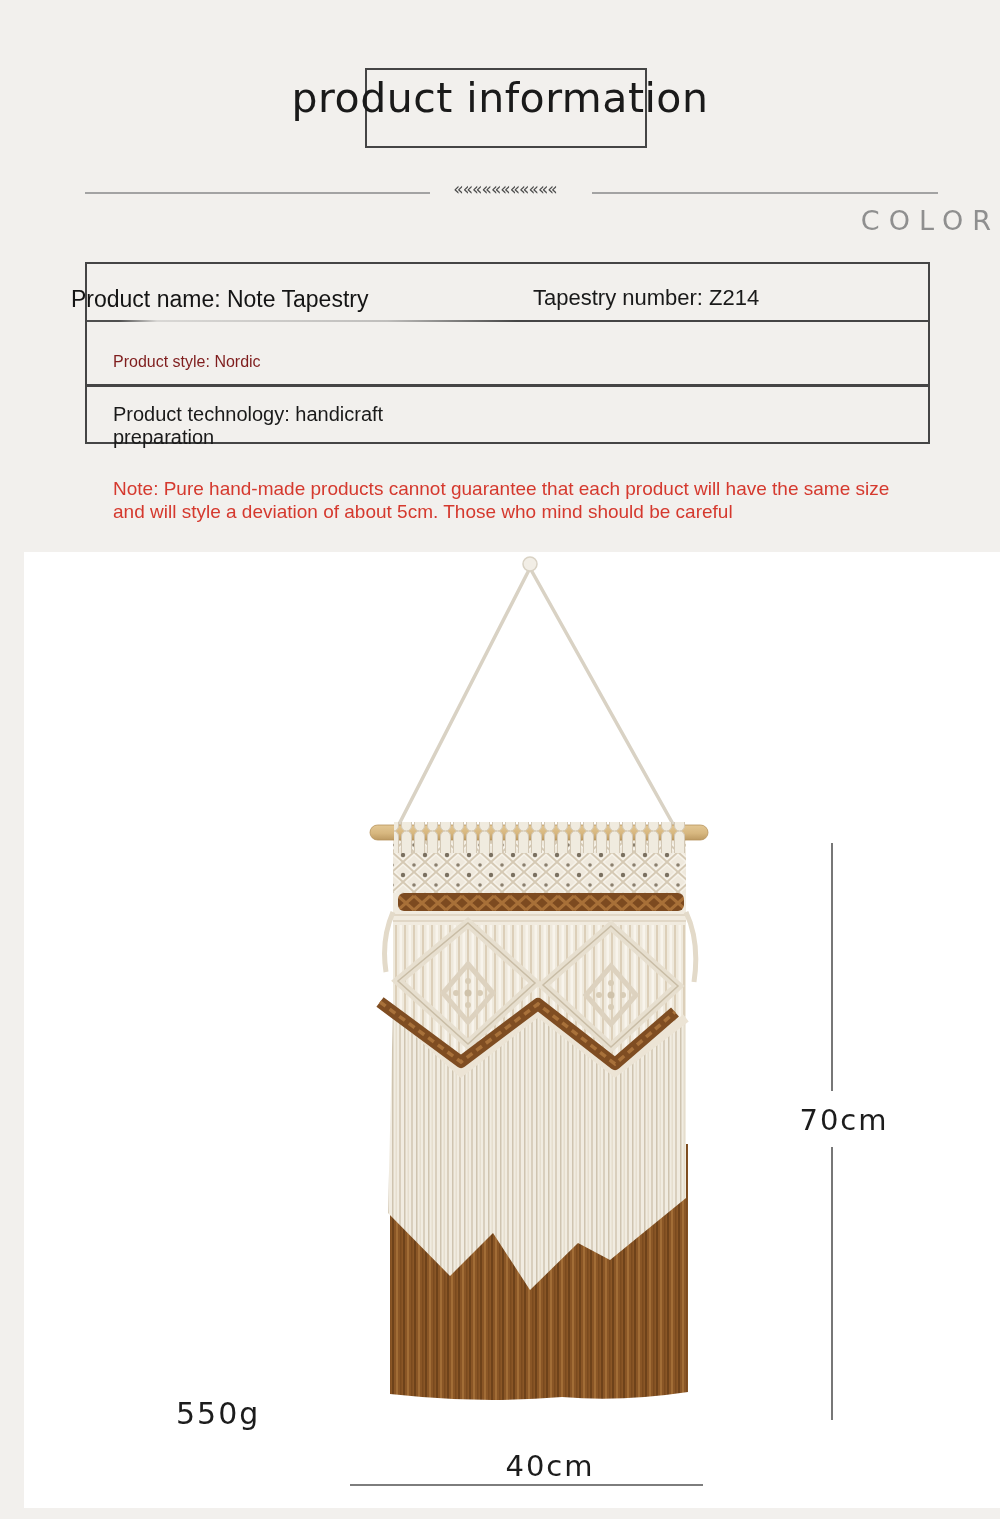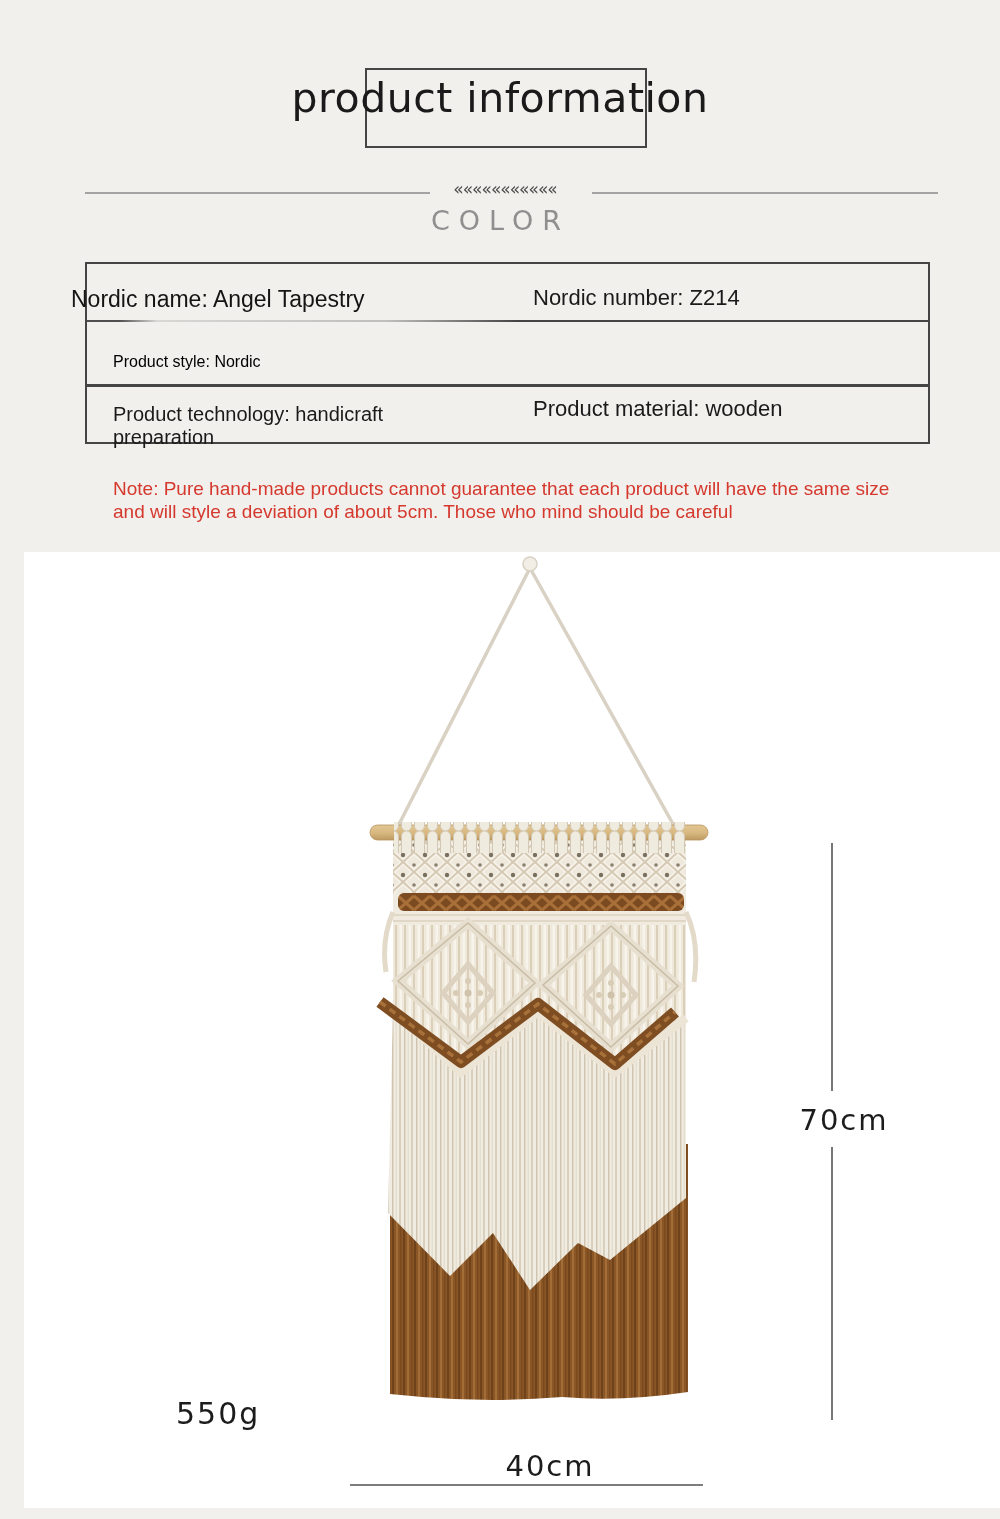--- a/index.html
+++ b/index.html
@@ -36,21 +36,21 @@
   .chevrons{
     left:440px; top:179px; width:130px;
     text-align:center;
     font-family:"DejaVu Sans",sans-serif;
     font-size:17px;
     letter-spacing:-1px;
     color:#4d4d4d;
   }
   .color-heading{
     left:0; right:0; top:205px;
-    text-align:center;
+    text-align:right;
     font-family:"DejaVu Sans",sans-serif;
     font-size:27px;
     letter-spacing:9px;
     padding-left:1px;
     color:var(--heading-gray,#8f8f8f);
   }
 
   
   .spec-table{
     left:85px; top:262px; width:845px; height:182px;
@@ -64,21 +64,21 @@
       #4f4f4f 0px,#4f4f4f 32px,
       rgba(85,85,85,.16) 70px,
       rgba(85,85,85,.32) 300px,
       var(--border,#454545) 430px,
       var(--border,#454545) 100%);
   }
   .sep2{top:120px;height:3px;background:var(--border,#454545);}
   .cell{position:absolute;white-space:nowrap;}
   .c-r1-left {left:-16px;top:22px;font-size:23px;color:#141414;}
   .c-r1-right{left:446px;top:21px;font-size:22px;}
-  .c-r2-left {left:26px;top:89px;font-size:16px;color:#000000;}
+  .c-r2-left {left:26px;top:89px;font-size:16px;color:#7f1d1d;}
   .c-r2-right{left:446px;top:74px;font-size:22px;line-height:26px;}
   .c-r3-left {left:26px;top:139px;font-size:20px;line-height:23px;}
   .c-r3-right{left:446px;top:132px;font-size:22px;line-height:26px;}
   .cell .ln{display:block;}
 
   
   .note{
     left:113px; top:477px;
     font-size:19px; line-height:23px;
     color:var(--note-red,#d5392e);
@@ -108,36 +108,35 @@
   <div class="abs dl dl-left"></div>
   <div class="abs chevrons">«««««««««««</div>
   <div class="abs dl dl-right"></div>
   <div class="abs color-heading">COLOR</div>
 
   <div class="abs spec-table">
     <div class="sep sep1"></div>
     <div class="sep sep2"></div>
 
     <div class="cell c-r1-left">
-      <span class="ln">Nordic name: Angel Tapestry</span>
+      <span class="ln">Product name: Note Tapestry</span>
     </div>
     <div class="cell c-r1-right">
-      <span class="ln">Nordic number: Z214</span>
+      <span class="ln">Tapestry number: Z214</span>
     </div>
 
     <div class="cell c-r2-left">
       <span class="ln">Product style: Nordic</span>
     </div>
 
     <div class="cell c-r3-left">
       <span class="ln">Product technology: handicraft</span>
       <span class="ln">preparation</span>
     </div>
     <div class="cell c-r3-right">
-      <span class="ln">Product material: wooden</span>
     </div>
   </div>
 
   <div class="abs note">
     <div>Note: Pure hand-made products cannot guarantee that each product will have the same size</div>
     <div>and will style a deviation of about 5cm. Those who mind should be careful</div>
   </div>
 
   <div class="abs photo-panel">
     <svg width="959" height="956" viewBox="0 0 959 956">

